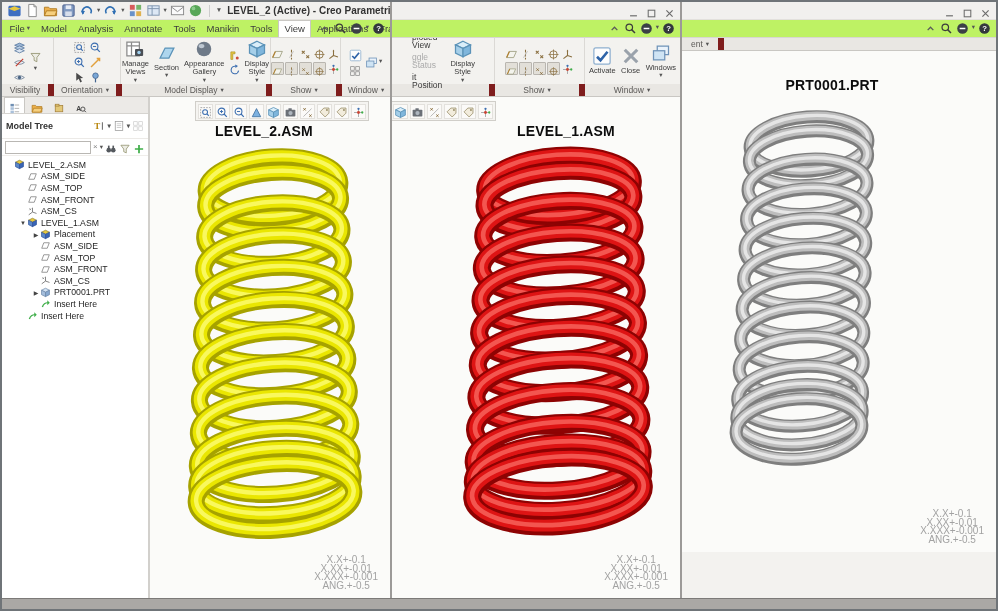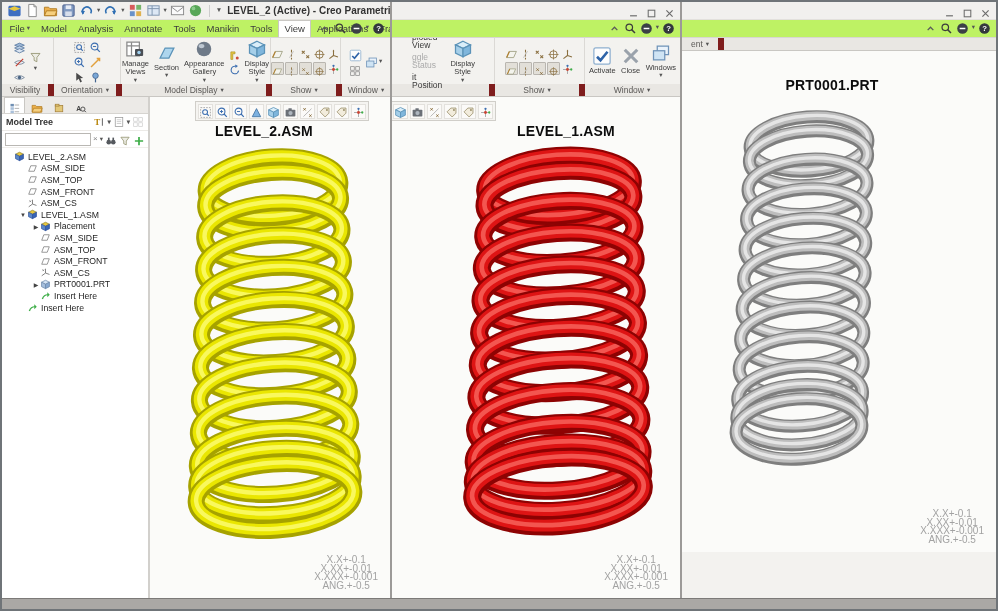--- a/index.html
+++ b/index.html
@@ -34,21 +34,21 @@
 .viewport{position:relative;flex:1;background:#fbfbf9;overflow:hidden}
 .vp-title{position:absolute;top:26px;left:0;width:100%;text-align:center;font-weight:bold;font-size:14px;color:#0c0c0c;letter-spacing:.2px}
 .spring-svg{position:absolute;left:0;top:0}
 .tol{position:absolute;right:12px;bottom:8px;text-align:center;font-size:10px;line-height:8.5px;color:#a2a2a2}
 .gtoolbar{position:absolute;top:4px;height:20px;background:#f5f4f1;border:1px solid #d0cec9;display:flex;align-items:center;padding:0 2px;gap:2px;z-index:5}
 .gtoolbar .ic{width:15px;height:15px;border:1px solid #e3e1dd;background:#fbfaf8}
 .mtree{width:148px;background:#fff;border-right:2px solid #d2d0cc;display:flex;flex-direction:column;flex:none}
 .mt-tabs{height:17px;display:flex;background:#eceae7;border-bottom:1px solid #d6d4d0;padding-left:2px;gap:1px;align-items:flex-end}
 .mt-tab{width:21px;height:15px;display:flex;align-items:center;justify-content:center}
 .mt-tab.active{background:#fff;border:1px solid #c9c7c3;border-bottom:none;height:16px}
-.mt-head{height:17px;display:flex;align-items:center;padding:4px 4px;font-size:9px;font-weight:bold;color:#333;gap:2px;border-bottom:1px solid #eceae7}
+.mt-head{height:17px;display:flex;align-items:center;padding:12px 4px;font-size:9px;font-weight:bold;color:#333;gap:2px;border-bottom:1px solid #eceae7}
 .mt-head .sp{flex:1}
 .mt-search{height:17px;display:flex;align-items:center;padding:0 3px;gap:2px;border-bottom:1px solid #f0eeeb}
 .mt-input{flex:1;min-width:10px;height:13px;border:1px solid #b9b7b3;background:#fff;font-size:8px;padding:0 2px;font-family:"Liberation Sans",sans-serif}
 .mt-x{font-size:8px;color:#888;line-height:1}
 .mt-list{flex:1;overflow:hidden;padding-top:3px}
 .trow{display:flex;align-items:center;height:11.6px;font-size:8.7px;color:#1d1d1d;white-space:nowrap}
 .trow .arr{width:8px;font-size:6px;color:#444;text-align:center;flex:none}
 .trow .ic{width:11px;height:11px;margin-right:3px}
 .midtxt{display:flex;flex-direction:column;gap:3px;font-size:8.5px;color:#3a3a3a;line-height:1;padding-left:2px}
 .midtxt .dim{color:#aaa}

